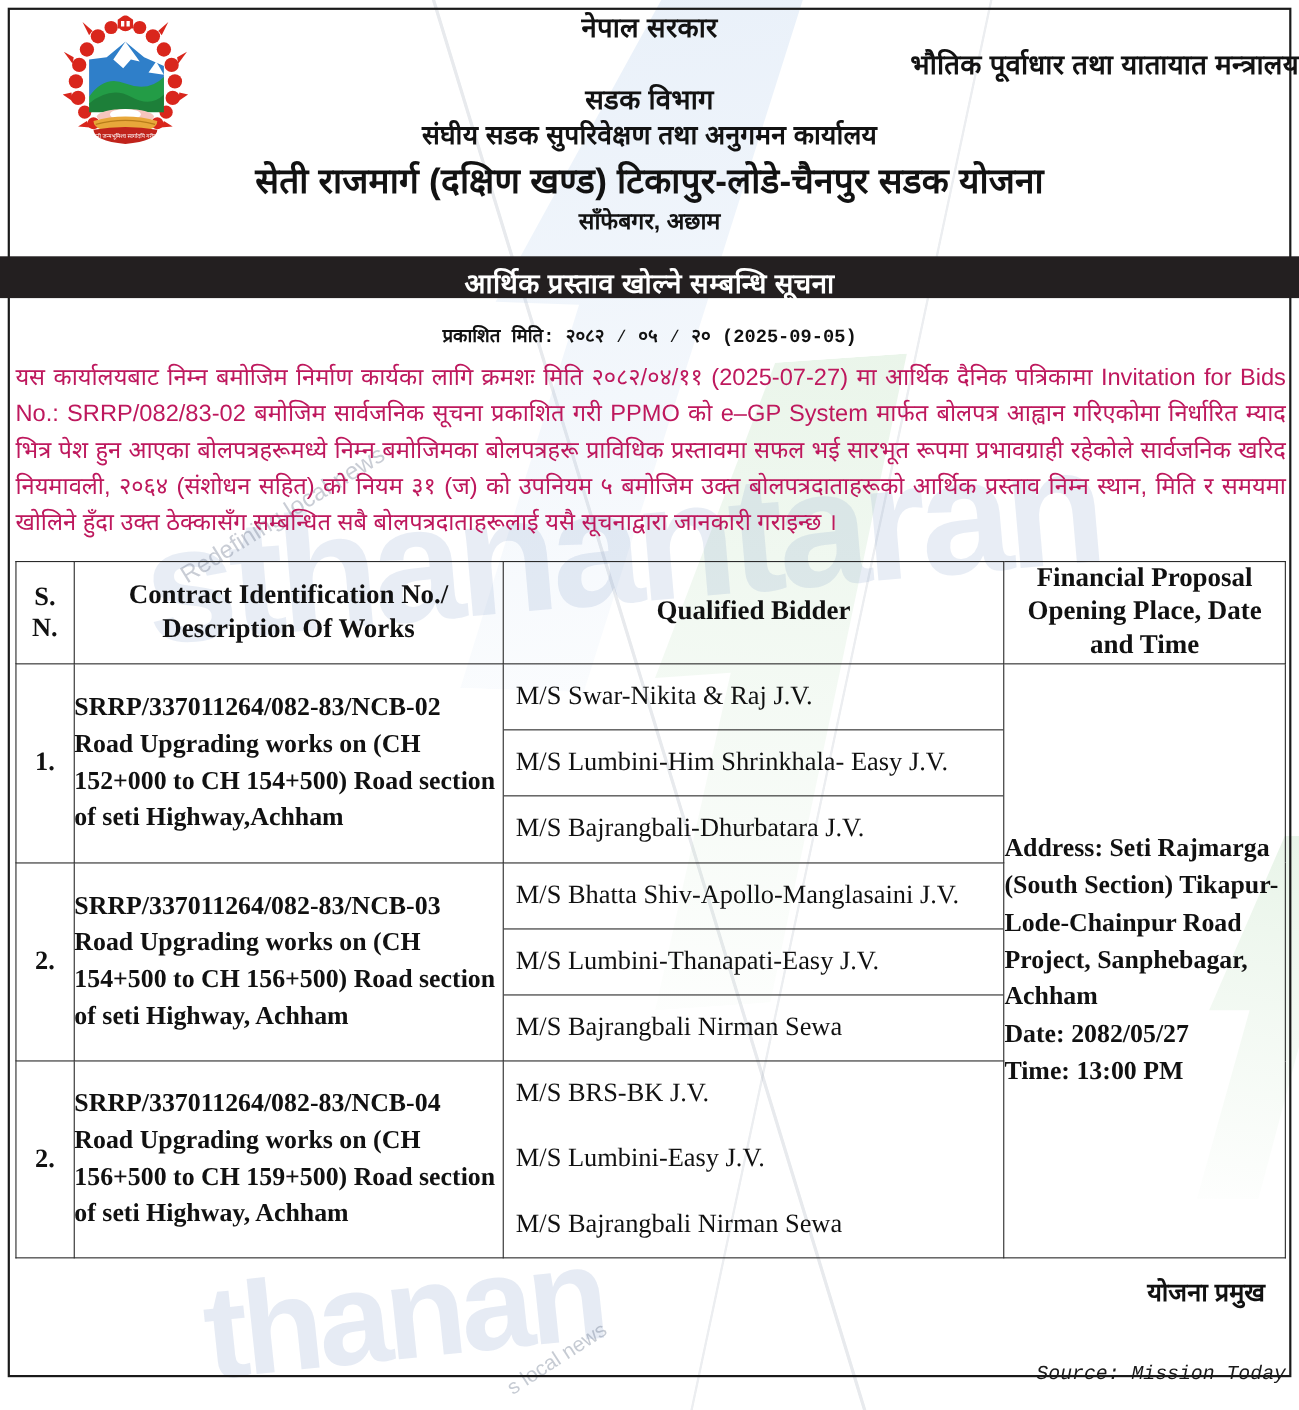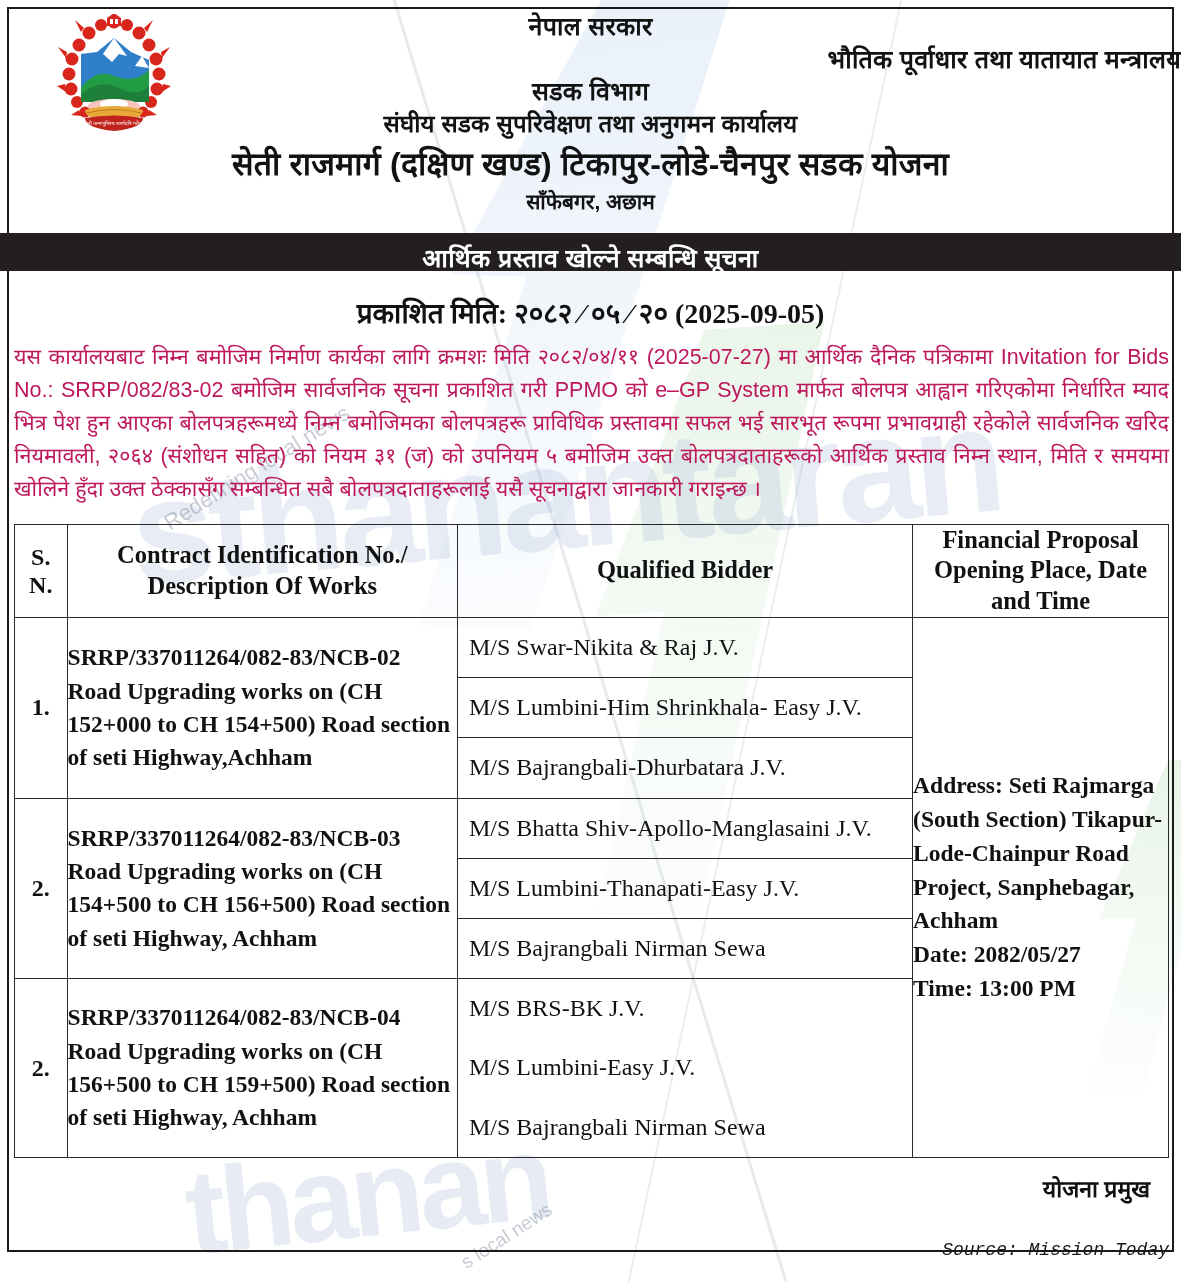--- a/index.html
+++ b/index.html
@@ -135,23 +135,23 @@
     font-weight: 700;
     font-size: 25px;
     letter-spacing: .4px;
   }
 
   
   .pubdate {
     position: relative;
     z-index: 3;
     text-align: center;
-    font-family: Liberation Serif, serif;
-    font-weight: 700;
-    font-size: 28px;
+    font-family: Liberation Mono, monospace;
+    font-weight: 700;
+    font-size: 17px;
     padding: 22px 0 10px 0;
   }
 
   
   .para {
     position: relative;
     z-index: 3;
     margin: 0 12px 0 14px;
     font-family: "Liberation Sans", sans-serif;
     font-size: 21.5px;

